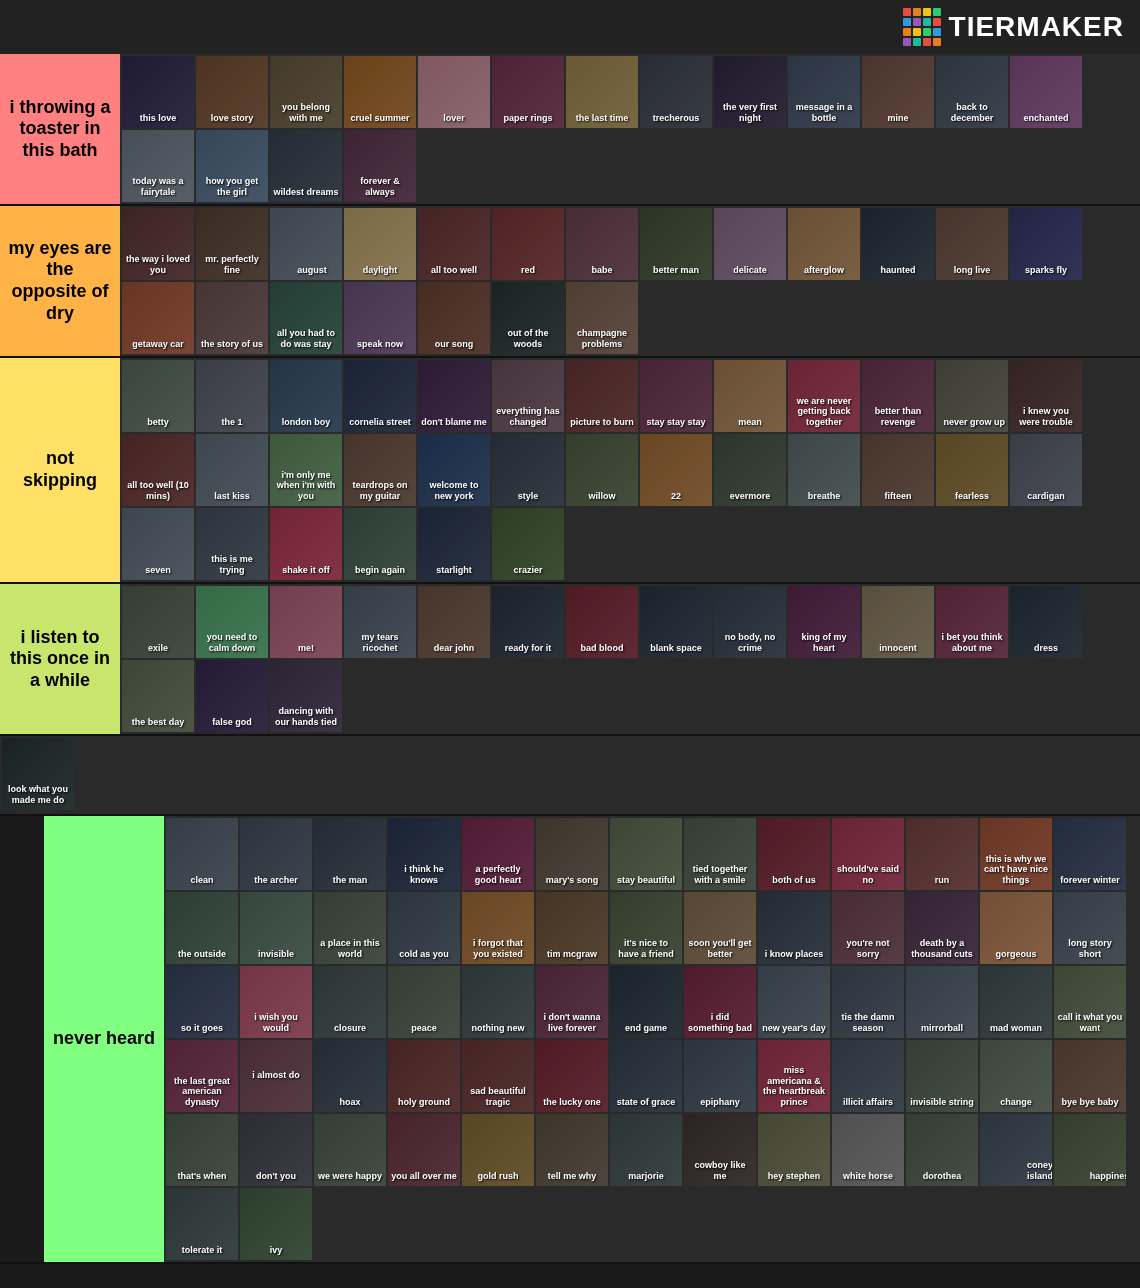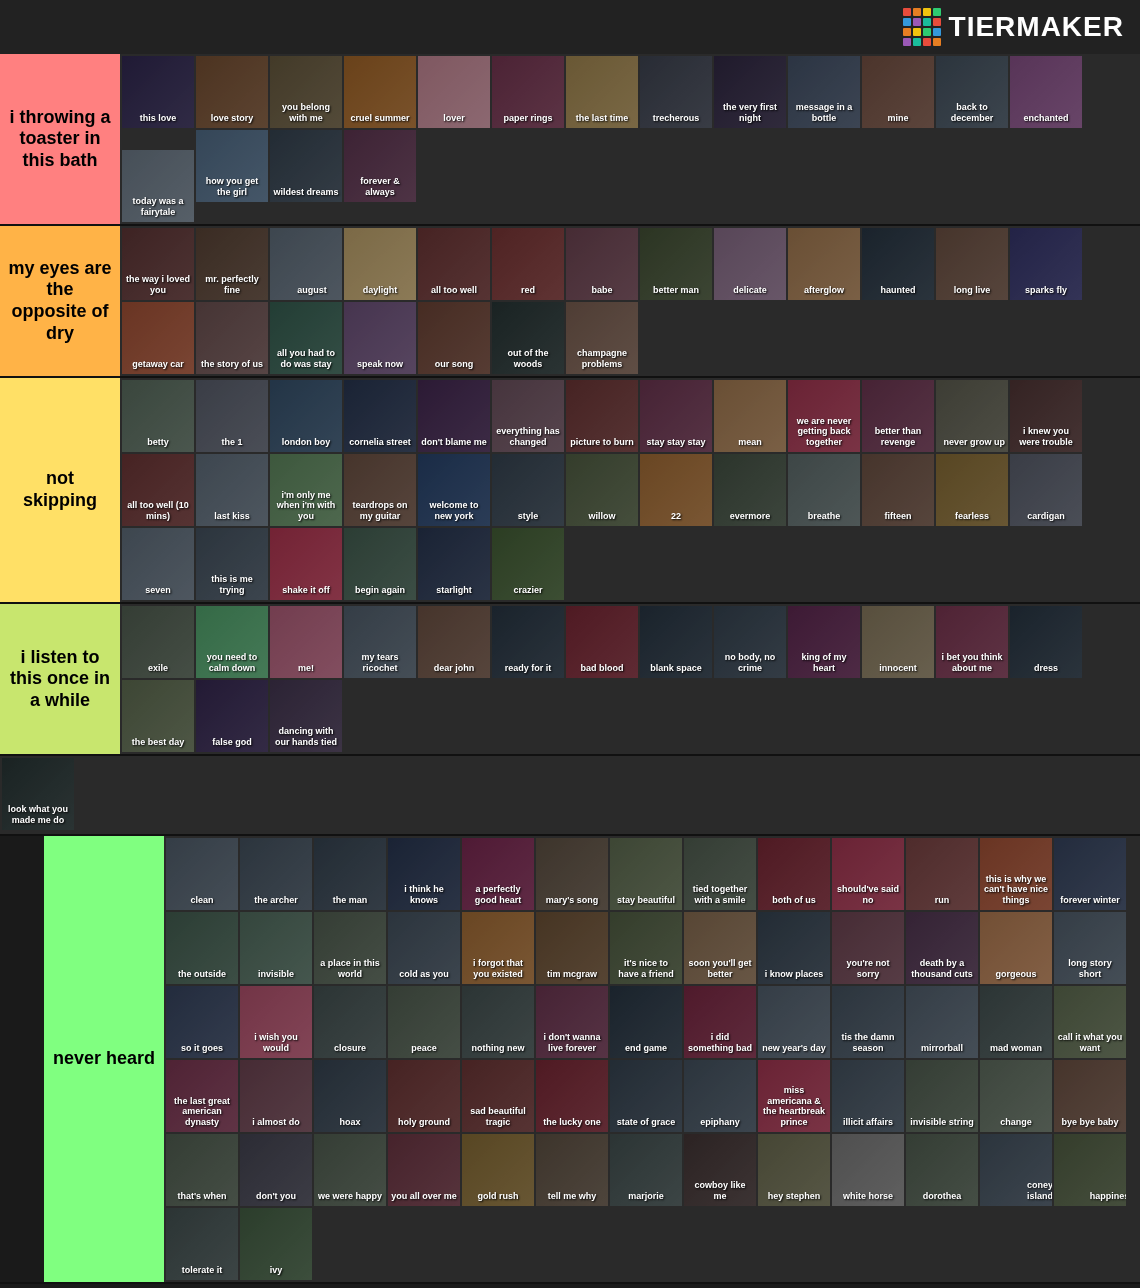--- a/index.html
+++ b/index.html
@@ -191,21 +191,21 @@
         <div class="song-card" style="background: rgb(80, 96, 112);">
           <div class="song-bg" style="background: linear-gradient(135deg, rgb(80, 96, 112) 0%, rgb(110, 126, 142) 100%); position: absolute; inset: 0px;"></div>
           <div class="song-overlay"></div>
           <div class="song-title">back to december</div>
         </div>
         <div class="song-card" style="background: rgb(160, 96, 160);">
           <div class="song-bg" style="background: linear-gradient(135deg, rgb(160, 96, 160) 0%, rgb(190, 126, 190) 100%); position: absolute; inset: 0px;"></div>
           <div class="song-overlay"></div>
           <div class="song-title">enchanted</div>
         </div>
-        <div class="song-card" style="background: #000000; margin-top: 20px;">
+        <div class="song-card" style="background: #000000;">
           <div class="song-bg" style="background: linear-gradient(135deg, rgb(128, 144, 160) 0%, rgb(158, 174, 190) 100%); position: absolute; inset: 0px;"></div>
           <div class="song-overlay"></div>
           <div class="song-title">today was a fairytale</div>
         </div>
         <div class="song-card" style="background: rgb(96, 128, 160);">
           <div class="song-bg" style="background: linear-gradient(135deg, rgb(96, 128, 160) 0%, rgb(126, 158, 190) 100%); position: absolute; inset: 0px;"></div>
           <div class="song-overlay"></div>
           <div class="song-title">how you get the girl</div>
         </div>
         <div class="song-card" style="background: rgb(64, 80, 96);">
@@ -780,21 +780,21 @@
         <div class="song-card" style="background: rgb(112, 128, 96);">
           <div class="song-bg" style="background: linear-gradient(135deg, rgb(112, 128, 96) 0%, rgb(142, 158, 126) 100%); position: absolute; inset: 0px;"></div>
           <div class="song-overlay"></div>
           <div class="song-title">call it what you want</div>
         </div>
         <div class="song-card" style="background: rgb(144, 64, 96);">
           <div class="song-bg" style="background: linear-gradient(135deg, rgb(144, 64, 96) 0%, rgb(174, 94, 126) 100%); position: absolute; inset: 0px;"></div>
           <div class="song-overlay"></div>
           <div class="song-title">the last great american dynasty</div>
         </div>
-        <div class="song-card" style="background: rgb(128, 80, 96);">
+        <div class="song-card" style="background: rgb(128, 80, 96); align-items: center;">
           <div class="song-bg" style="background: linear-gradient(135deg, rgb(128, 80, 96) 0%, rgb(158, 110, 126) 100%); position: absolute; inset: 0px;"></div>
           <div class="song-overlay"></div>
           <div class="song-title">i almost do</div>
         </div>
         <div class="song-card" style="background: rgb(64, 80, 96);">
           <div class="song-bg" style="background: linear-gradient(135deg, rgb(64, 80, 96) 0%, rgb(94, 110, 126) 100%); position: absolute; inset: 0px;"></div>
           <div class="song-overlay"></div>
           <div class="song-title">hoax</div>
         </div>
         <div class="song-card" style="background: rgb(128, 64, 64);">

